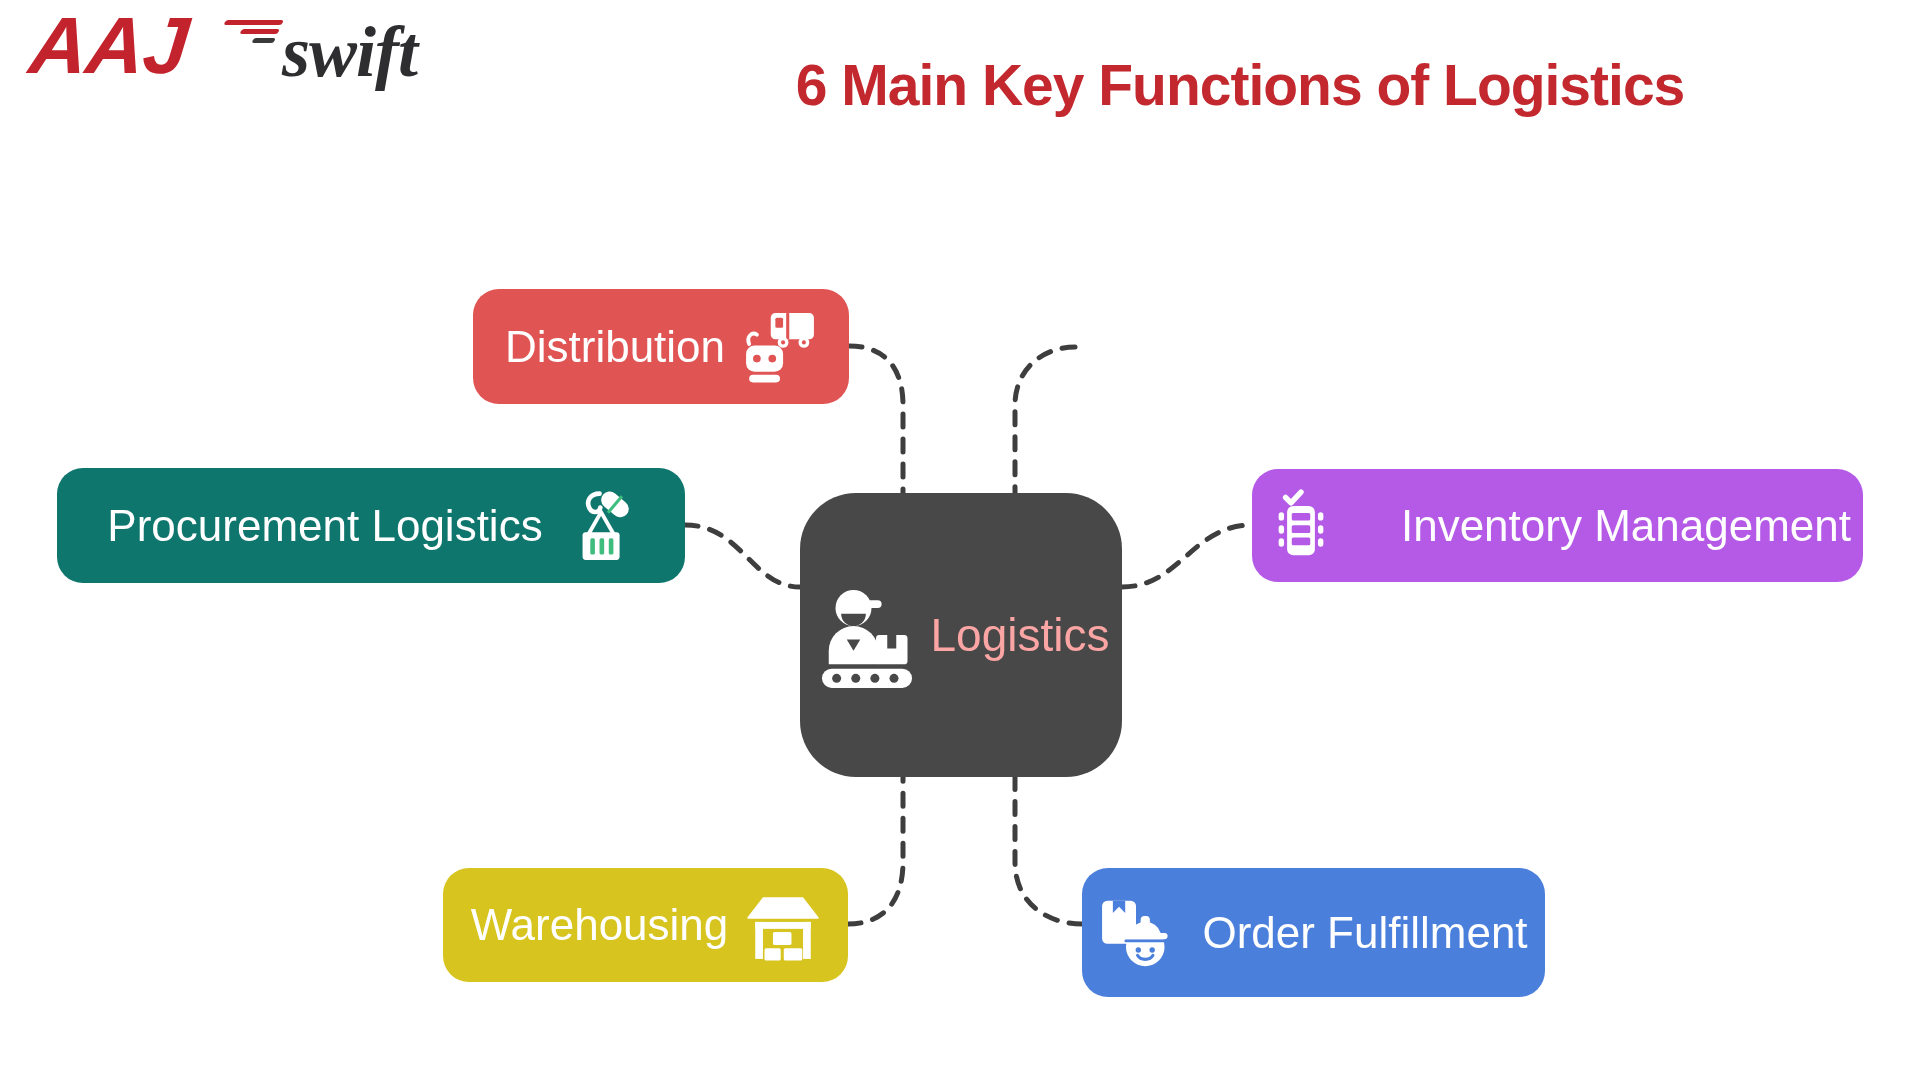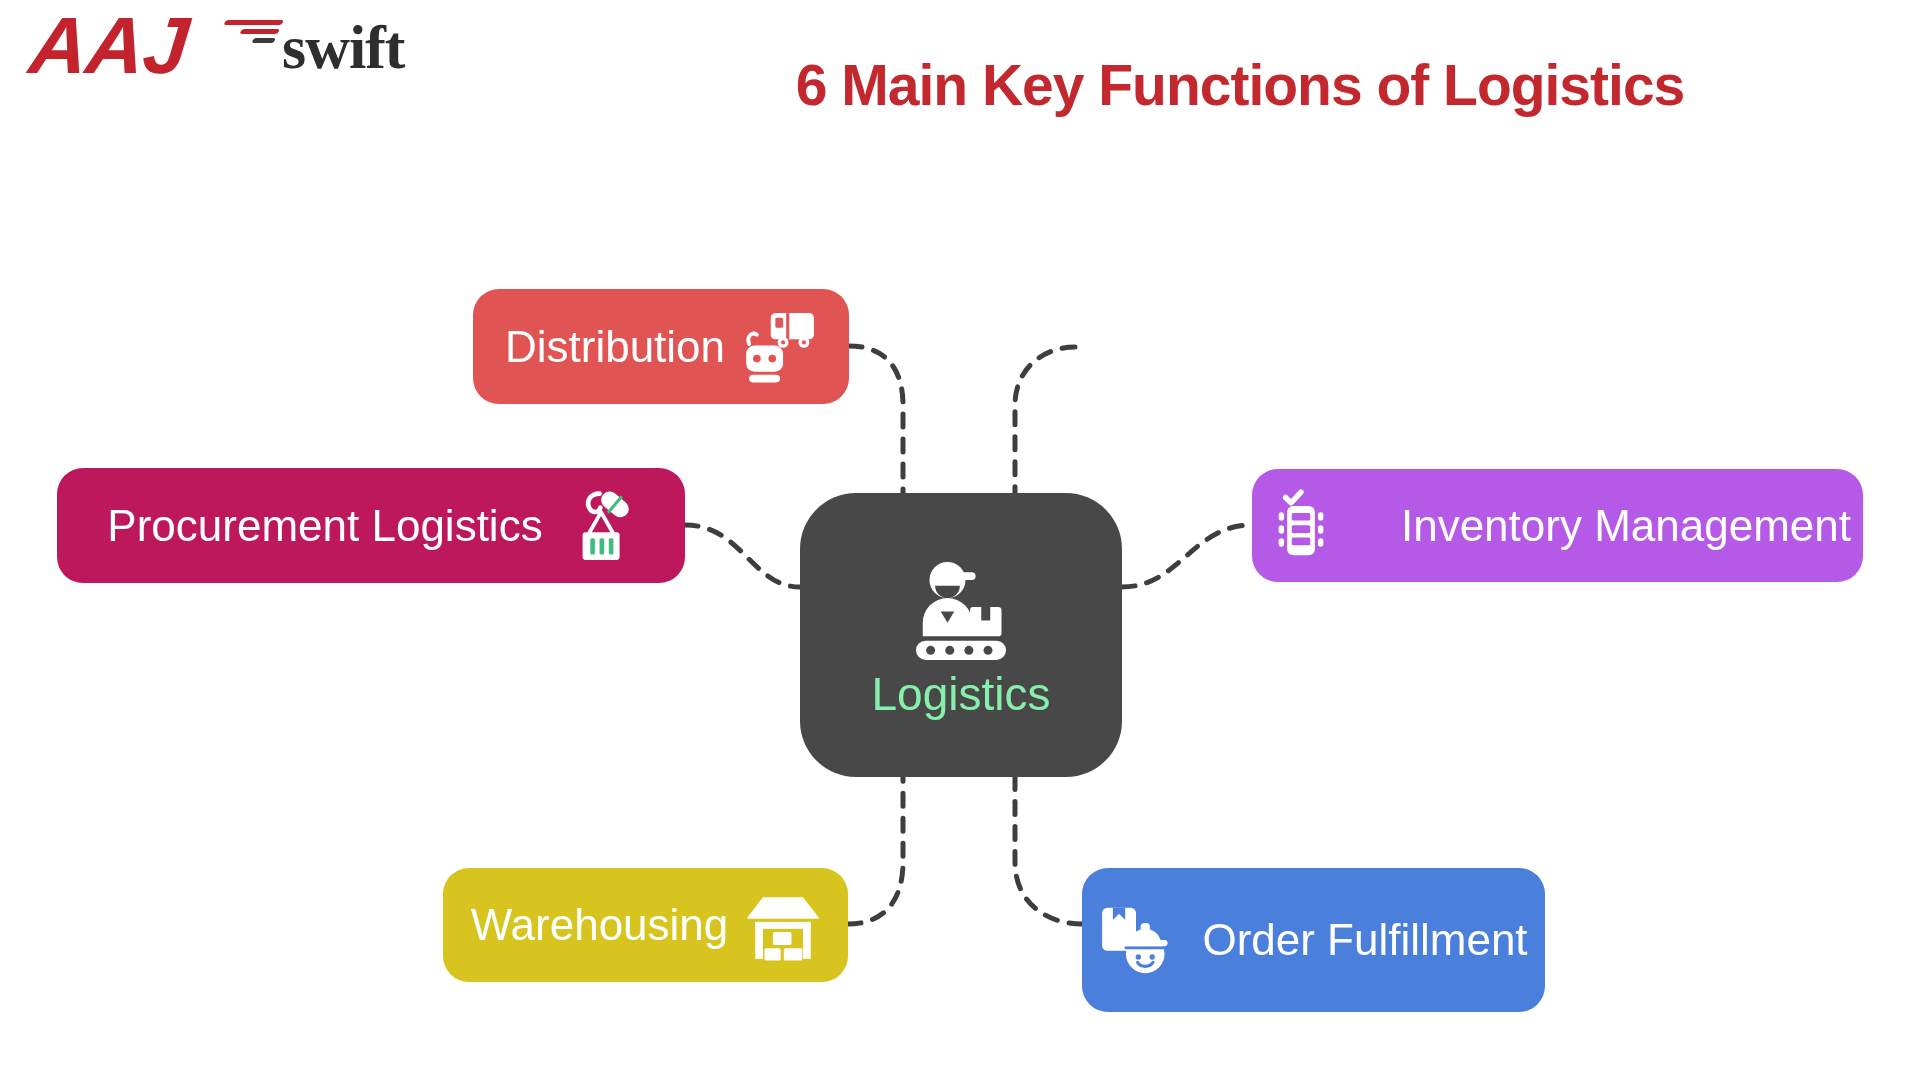--- a/index.html
+++ b/index.html
@@ -10,22 +10,22 @@
 
   
   .logo{position:absolute;left:30px;top:6px;height:86px;width:360px;}
   .logo-brand{
     position:absolute;left:0;top:0;
     font-size:80px;font-weight:900;font-style:italic;letter-spacing:-1px;
     transform:skewX(-6deg);line-height:1;
   }
   .logo-suffix{
     position:absolute;left:252px;top:10px;
-    font-family:"Liberation Serif", serif;font-weight:700;
-    font-size:62px;line-height:1;letter-spacing:-1px;
+    font-family:"Liberation Serif", serif;font-style:italic;font-weight:700;
+    font-size:72px;line-height:1;letter-spacing:-1px;
   }
   .speed-lines{position:absolute;left:186px;top:14px;width:62px;height:26px;transform:skewX(-24deg);}
   .speed-lines span{position:absolute;right:0;height:5px;border-radius:3px;display:block;}
   .speed-lines .s1{top:0;width:58px;}
   .speed-lines .s2{top:9px;width:38px;}
   .speed-lines .s3{top:18px;width:22px;background:#3a3a3a !important;}
 
   
   .title{
     position:absolute;left:710px;top:54px;width:1060px;
@@ -42,27 +42,27 @@
     position:absolute;display:flex;align-items:center;justify-content:center;
     gap:18px;border-radius:26px;color:#fff;font-size:44px;font-weight:400;
     white-space:nowrap;padding:0 12px;box-sizing:border-box;
   }
   .pill svg{flex:0 0 auto;display:block;}
   .n-distribution{left:473px;top:289px;width:376px;height:115px;}
   .n-reverse{left:1075px;top:289px;width:517px;height:114px;}
   .n-procurement{left:57px;top:468px;width:628px;height:115px;}
   .n-inventory{left:1252px;top:469px;width:611px;height:113px;justify-content:space-between;}
   .n-warehousing{left:443px;top:868px;width:405px;height:114px;}
-  .n-order{left:1082px;top:868px;width:463px;height:144px;gap:29px;}
+  .n-order{left:1082px;top:868px;width:463px;height:129px;gap:29px;}
 
   
   .center-node{
     position:absolute;left:800px;top:493px;width:322px;height:284px;border-radius:56px;
-    display:flex;flex-direction:column;align-items:center;justify-content:center;gap:10px;
-    color:#86efac;
+    display:flex;flex-direction:row;align-items:center;justify-content:center;gap:10px;
+    color:#fca5a5;
   }
   .center-label{font-size:46px;line-height:1;}
 
   
   .cut{fill:var(--cut,#444);}
   .cut-s{stroke:var(--cut,#444);fill:none;}
   .wht{fill:#fff;}
   .wht-s{stroke:#fff;fill:none;}
 </style>
 </head>
@@ -121,21 +121,21 @@
         <circle class="cut" cx="79" cy="42" r="2.6"></circle>
       <path class="wht-s" d="M8 44 C4 34 12 28 18 32" stroke-width="5" stroke-linecap="round"></path>
       <rect class="wht" x="4" y="46" width="48" height="34" rx="11"></rect>
       <circle class="cut" cx="18" cy="63" r="5"></circle>
       <circle class="cut" cx="38" cy="63" r="5"></circle>
       <rect class="wht" x="8" y="84" width="40" height="10" rx="5"></rect>
     </svg>
   </div>
 
 
-  <div class="pill n-procurement" style="background-color: #be185d; text-align: right; --cut: #3EBD7E;">
+  <div class="pill n-procurement" style="background-color: #0f766e; text-align: right; --cut: #3EBD7E;">
     <span>Procurement Logistics</span>
     <svg width="74" height="74" viewBox="0 0 96 96">
       <path class="wht-s" d="M50 6 c-12 0 -18 10 -13 19 c4 7 13 6 14 -1" stroke-width="6" stroke-linecap="round"></path>
       <g transform="rotate(40 70 20)">
         <rect class="wht" x="50" y="9" width="40" height="22" rx="11"></rect>
         <rect class="cut" x="68" y="6" width="4" height="28"></rect>
       </g>
       <path class="wht-s" d="M52 30 L36 58 M52 30 L68 58" stroke-width="5" stroke-linecap="round"></path>
       <rect class="wht" x="28" y="56" width="48" height="36" rx="4"></rect>
       <rect class="cut" x="38" y="64" width="6" height="21" rx="2"></rect>

